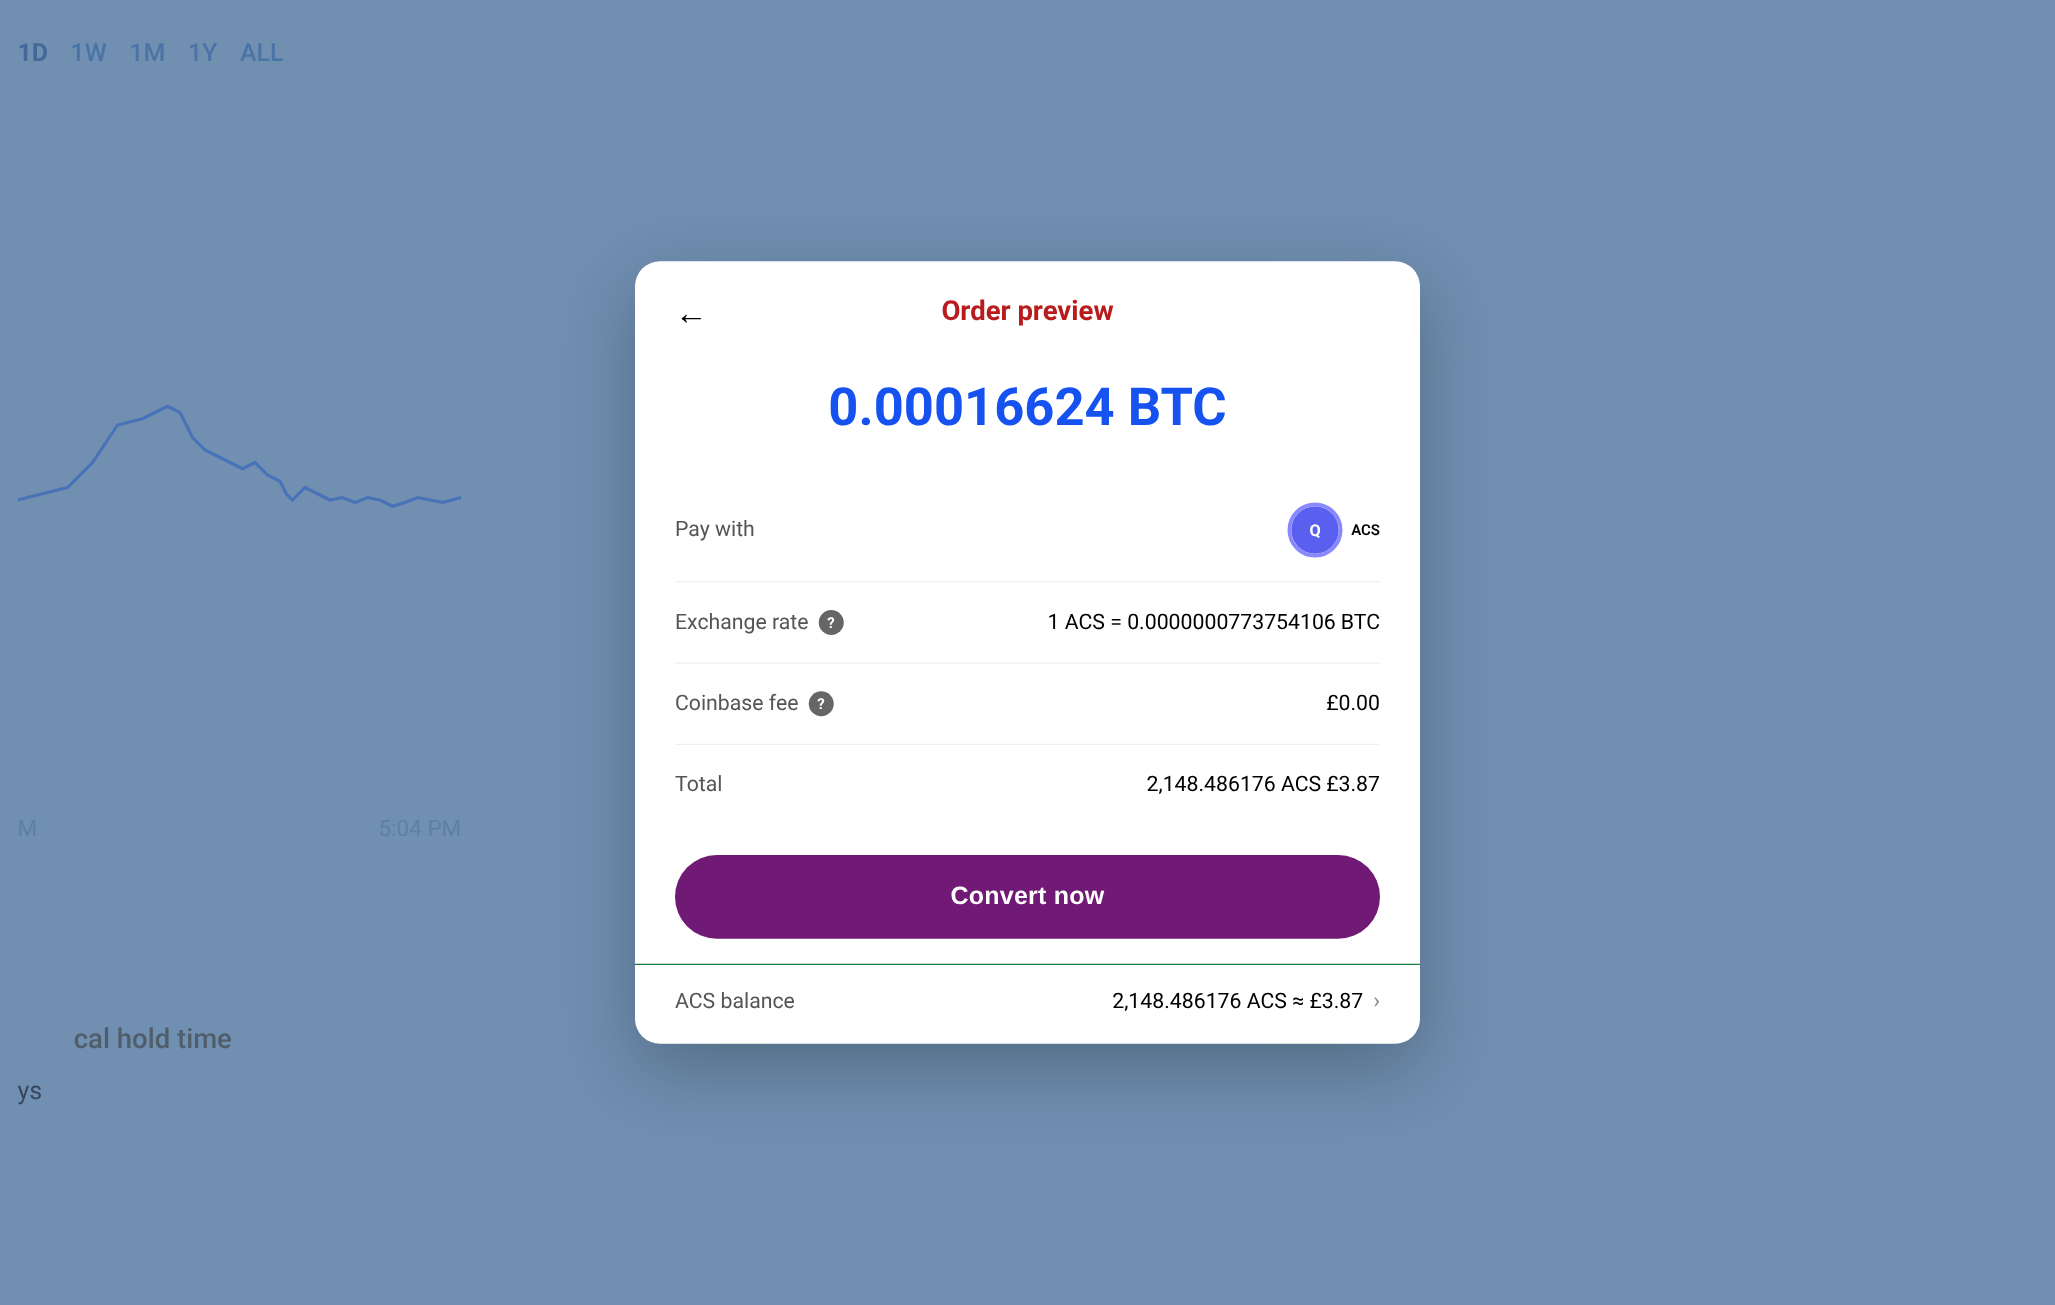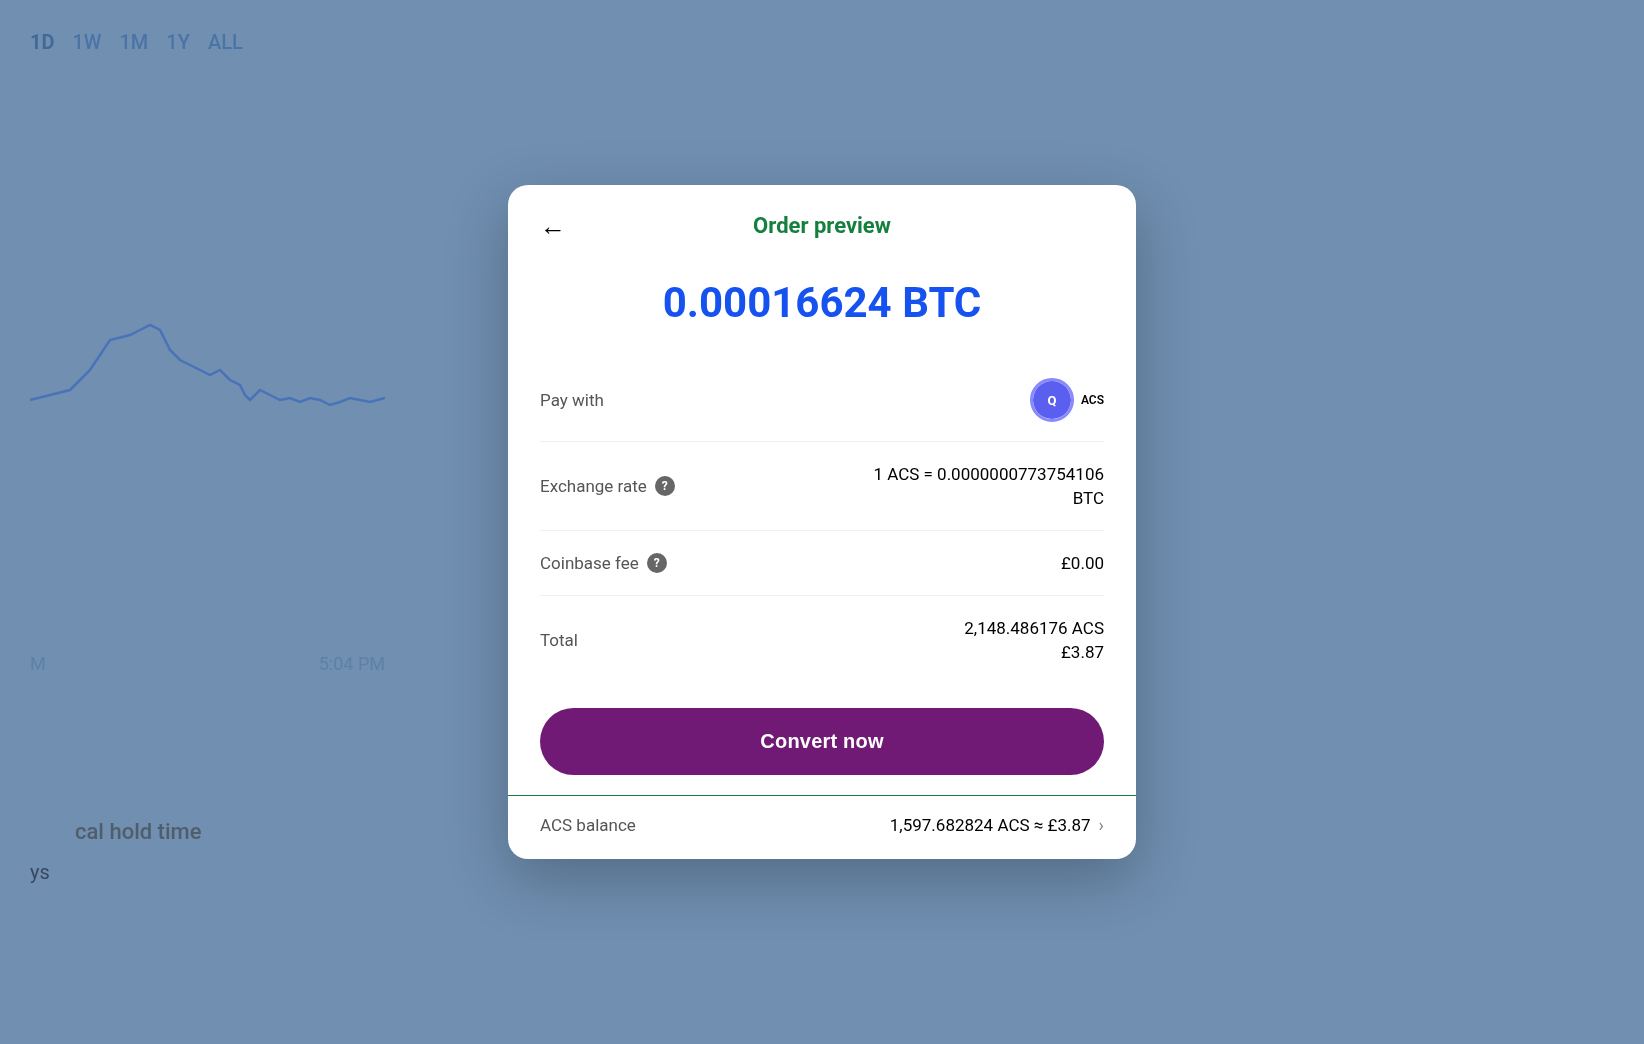--- a/index.html
+++ b/index.html
@@ -12,21 +12,21 @@
       position: relative;
     }
 
     
     .background {
       position: absolute;
       inset: 0;
       background: #7a9abf;
       display: flex;
       align-items: center;
-      padding: 20px 30px;
+      padding: 20px 14px;
     }
 
     .bg-content {
       width: 355px;
       height: 100%;
       position: relative;
     }
 
     .bg-tabs {
       display: flex;
@@ -124,21 +124,21 @@
       border: none;
       cursor: pointer;
       font-size: 26px;
       color: #000;
       line-height: 1;
     }
 
     .modal-title {
       font-size: 22px;
       font-weight: 700;
-      color: #15803d;
+      color: #b91c1c;
     }
 
     .btc-amount {
       text-align: center;
       font-size: 42px;
       font-weight: 700;
       color: #1652f0;
       padding: 20px 32px 32px;
     }
 
@@ -183,21 +183,21 @@
 
     .detail-value {
       text-align: right;
       font-size: 17px;
       color: #000;
       font-weight: 400;
     }
 
     .detail-value.multi-line {
       display: flex;
-      flex-direction: column;
+      flex-direction: row;
       align-items: flex-end;
       gap: 4px;
     }
 
     .pay-with-value {
       display: flex;
       align-items: center;
       gap: 10px;
     }
 
@@ -356,18 +356,18 @@
 
   </div>
 
   <div class="convert-button-section">
     <button class="convert-btn">Convert now</button>
   </div>
 
   <div class="balance-row">
     <span class="balance-label">ACS balance</span>
     <div class="balance-value">
-      <span>1,597.682824 ACS ≈ £3.87</span>
+      <span>2,148.486176 ACS ≈ £3.87</span>
       <span class="chevron-right">›</span>
     </div>
   </div>
 
 </div>
 
 </body></html>

